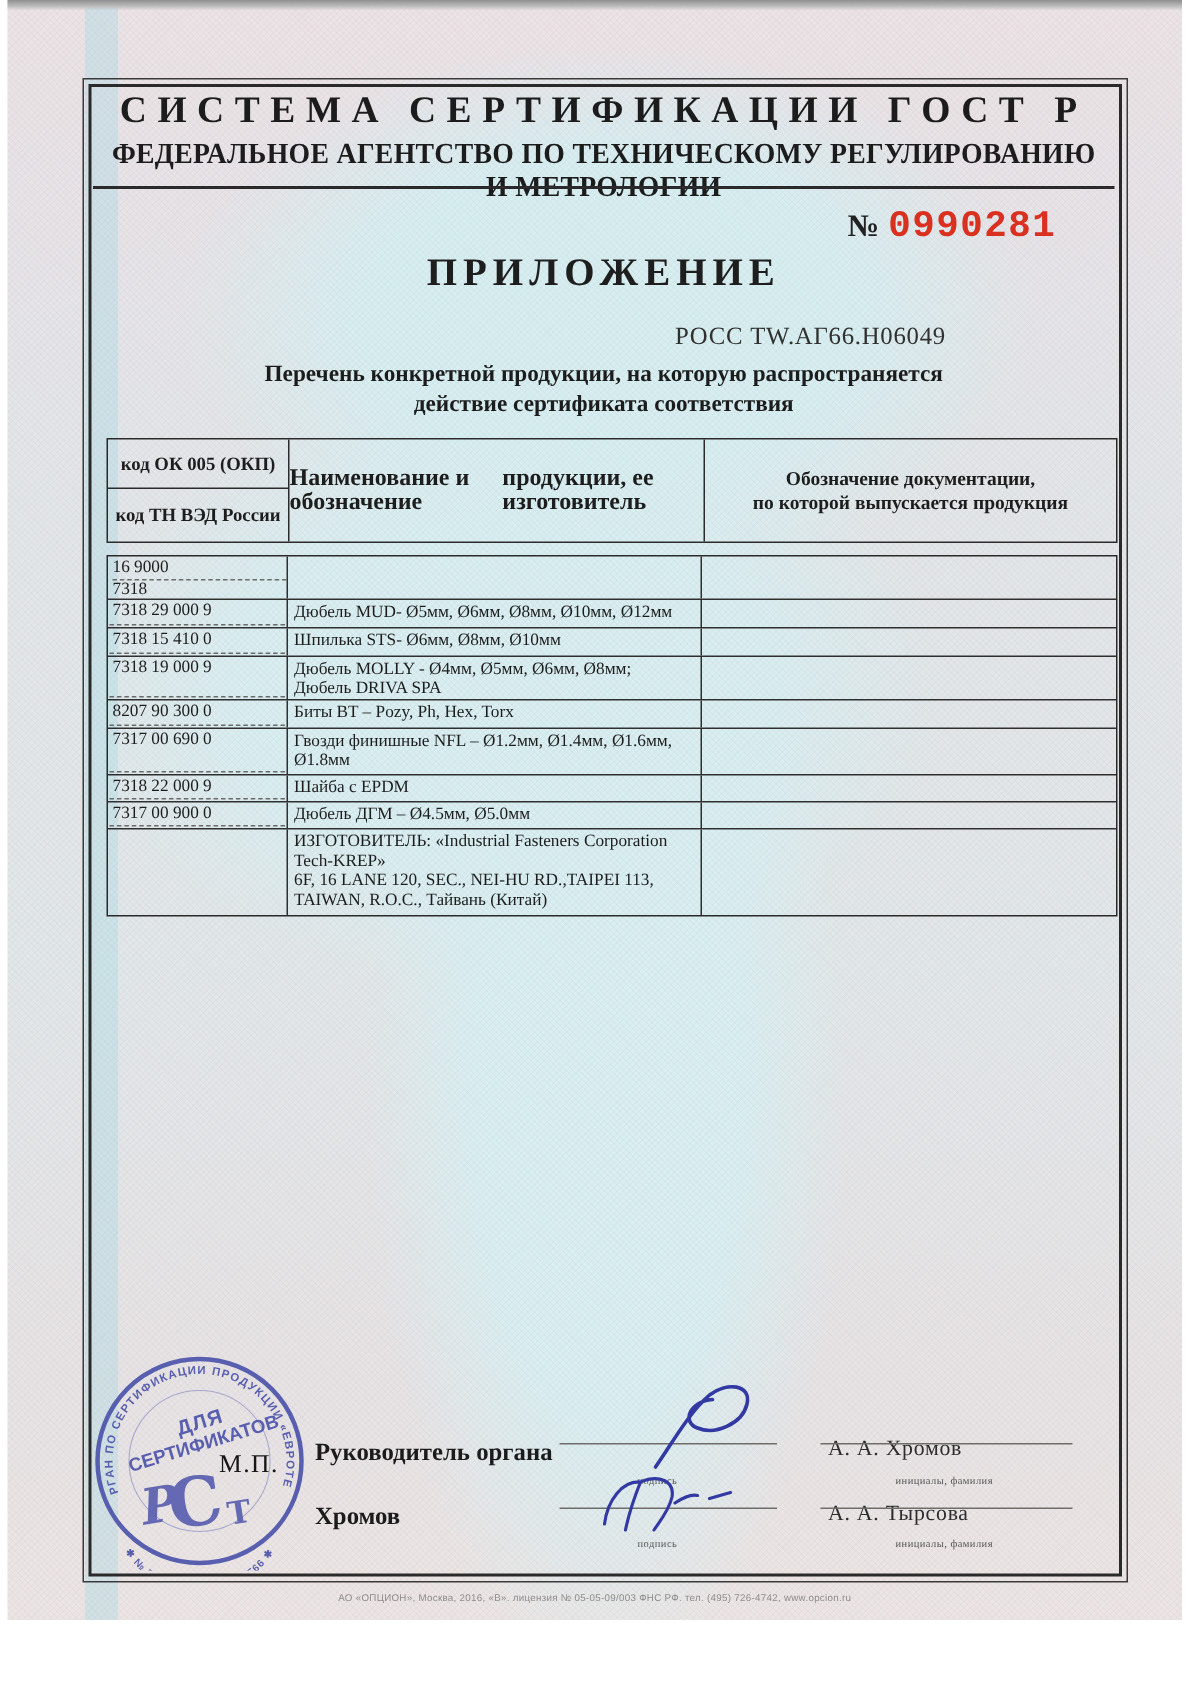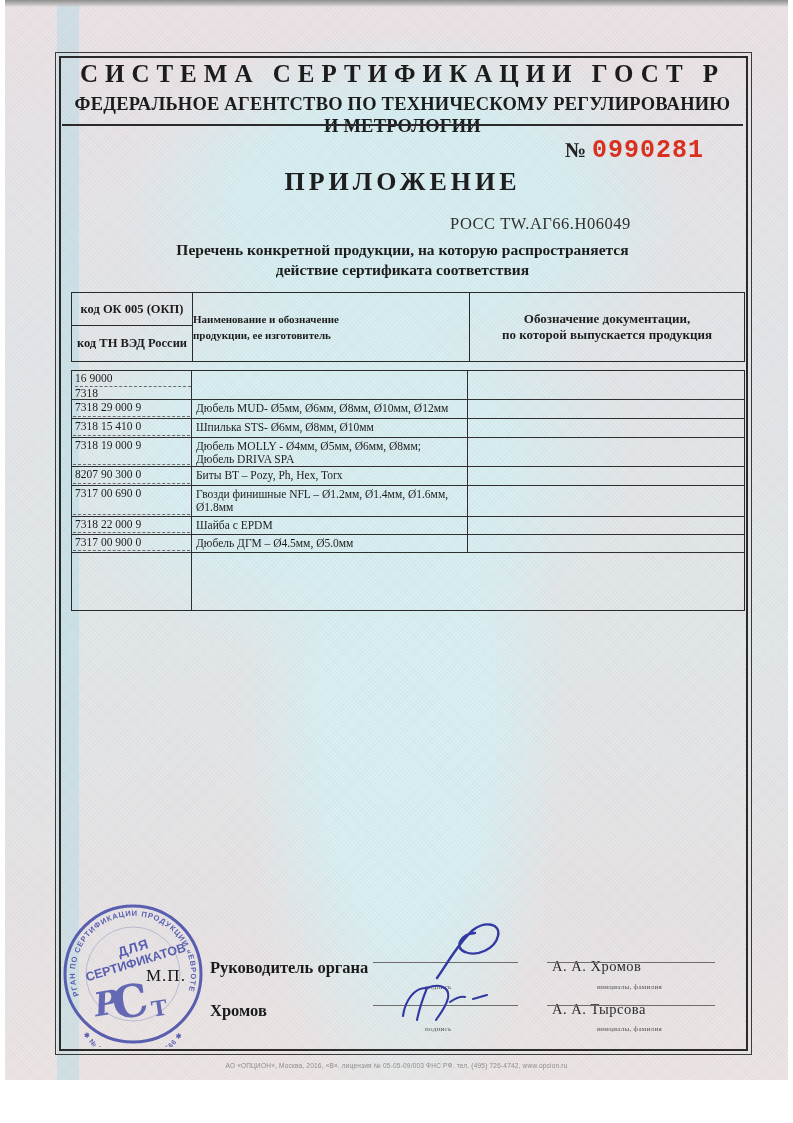--- a/index.html
+++ b/index.html
@@ -41,22 +41,22 @@
   .subtitle{position:absolute;left:60px;top:240px;width:675px;text-align:center;
             font-size:15.5px;font-weight:bold;line-height:20px;color:#1c1c1c;}
   
   .thead{position:absolute;left:66px;top:292px;width:672px;height:68px;
          border:1.5px solid #2a2a2a;display:flex;}
   .th-col1{width:120px;border-right:1.4px solid #2a2a2a;display:flex;flex-direction:column;}
   .th-okp{height:32px;border-bottom:1.4px solid #2a2a2a;display:flex;align-items:center;
           justify-content:center;font-size:12.5px;font-weight:bold;}
   .th-tnved{flex:1;display:flex;align-items:center;justify-content:center;
             font-size:12.5px;font-weight:bold;}
-  .th-col2{width:276px;border-right:1.4px solid #2a2a2a;display:flex;flex-direction:column;
-           justify-content:center;font-size:11px;font-weight:bold;line-height:16px;}
+  .th-col2{width:276px;border-right:1.4px solid #2a2a2a;display:flex;
+           align-items:center;justify-content:center;font-size:16px;font-weight:bold;line-height:16px;}
   .th-col3{flex:1;display:flex;flex-direction:column;align-items:center;justify-content:center;
            font-size:13px;font-weight:bold;line-height:16px;}
   .tbody{position:absolute;left:66px;top:370px;width:672px;border:1.5px solid #2a2a2a;}
   .trow{display:flex;border-top:1px solid #2f2f2f;}
   .trow:first-child{border-top:none;}
   .c1{width:120px;border-right:1.3px solid #2f2f2f;position:relative;
       font-size:11.5px;padding:1px 0 0 3px;box-sizing:border-box;}
   .c1.dash::after{content:"";position:absolute;left:1px;right:1px;bottom:1px;
       border-bottom:1px dashed #6a6a6a;}
   .c2{width:276px;border-right:1.3px solid #2f2f2f;font-size:11.5px;line-height:13px;
@@ -176,20 +176,26 @@
       </div>
       <div class="trow" style="height:17px">
         <div class="c1 dash">7317 00 900 0</div>
         <div class="c2">
             <div>Дюбель ДГМ – Ø4.5мм, Ø5.0мм</div>
           </div>
         <div class="c3"></div>
       </div>
       <div class="trow" style="height:57px">
         <div class="c1"></div>
+        <div class="c2">
+          <div>ИЗГОТОВИТЕЛЬ: «Industrial Fasteners Corporation</div>
+          <div>Tech-KREP»</div>
+          <div>6F, 16 LANE 120, SEC., NEI-HU RD.,TAIPEI 113,</div>
+          <div>TAIWAN, R.O.C., Тайвань (Китай)</div>
+        </div>
         <div class="c3"></div>
       </div>
     </div>
 
     <svg class="stamp" viewBox="0 0 146 146">
       <circle cx="73" cy="73" r="68" fill="none" stroke="#4a51aa" stroke-width="3"></circle>
       <circle cx="73" cy="73" r="47" fill="none" stroke="#4a51aa" stroke-width="0.7" opacity="0.45"></circle>
       <defs>
         <path id="arcTop" d="M 18.5 92.8 A 58 58 0 1 1 127.5 92.8" fill="none"></path>
         <path id="arcBottom" d="M 17 88 A 58 58 0 1 0 129 88" fill="none"></path>

